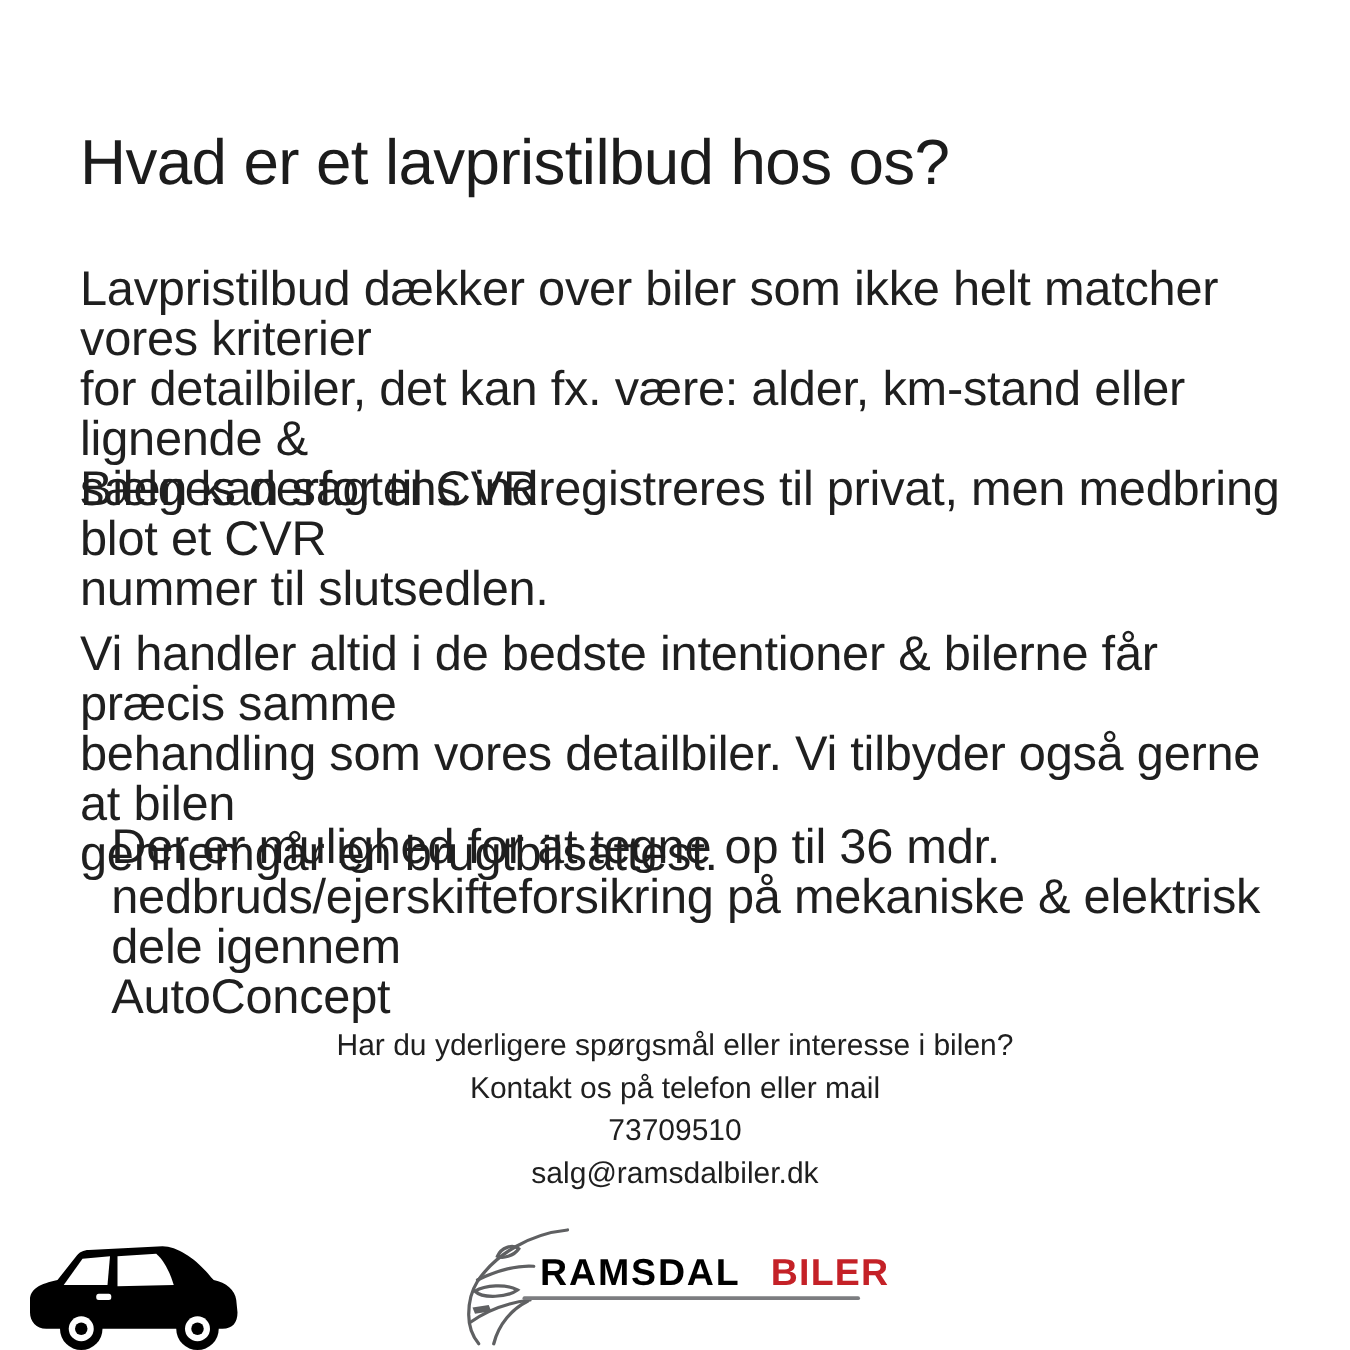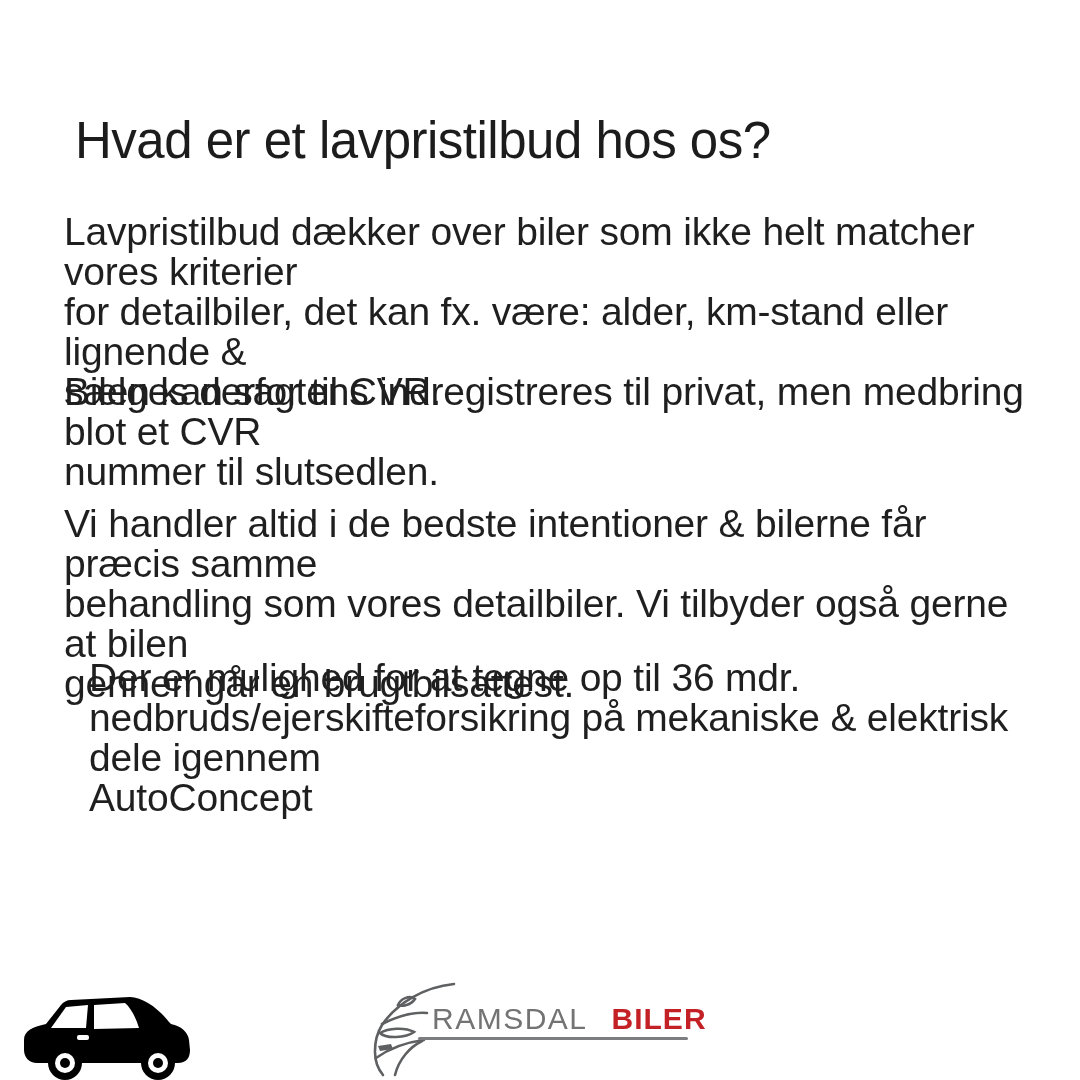--- a/index.html
+++ b/index.html
@@ -8,21 +8,21 @@
     width:1080px;height:1080px;
     margin:0 auto;
     background:#ffffff;
     overflow:hidden;
     font-family:"Liberation Sans", sans-serif;
     color:#1f1f1f;
   }
   .title{
     position:absolute;left:64px;top:99px;
     font-size:51px;line-height:62px;font-weight:400;
-    letter-spacing:-0.5px;margin:11px;color:#1c1c1c;
+    letter-spacing:-0.5px;margin:0;color:#1c1c1c;
   }
   .para{
     position:absolute;left:64px;width:980px;
     font-size:39px;line-height:40px;
     letter-spacing:-0.2px;
     white-space:pre-line;
     color:#1f1f1f;
   }
   .p1{top:212px;}
   .p2{top:372px;}
@@ -32,21 +32,21 @@
     position:absolute;left:0;top:820px;width:1080px;
     text-align:center;font-size:24px;line-height:34px;color:#1f1f1f;
   }
   .car-icon{position:absolute;left:20px;top:984px;}
   .logo{position:absolute;left:368px;top:978px;width:330px;height:100px;}
   .logo-sketch{position:absolute;left:0;top:2px;}
   .logo-text{
     position:absolute;left:64px;top:26px;
     font-size:30px;line-height:30px;white-space:nowrap;
   }
-  .logo-text .primary{color:#737373;letter-spacing:1.5px;font-weight:400;}
+  .logo-text .primary{color:#000000;letter-spacing:1.5px;font-weight:700;}
   .logo-text .secondary{color:#c42127;font-weight:700;letter-spacing:1px;margin-left:24px;}
   .logo-underline{
     position:absolute;left:50px;top:59px;width:270px;height:3px;
     background:#7c7d80;border-radius:2px;
   }
 </style>
 </head>
 <body>
 
 <div class="page">
@@ -58,20 +58,26 @@
 sælges derfor til CVR.</div>
   <div class="para p2">Bilen kan sagtens indregistreres til privat, men medbring blot et CVR
 nummer til slutsedlen.</div>
   <div class="para p3">Vi handler altid i de bedste intentioner &amp; bilerne får præcis samme
 behandling som vores detailbiler. Vi tilbyder også gerne at bilen
 gennemgår en brugtbilsattest.</div>
   <div class="para p4">Der er mulighed for at tegne op til 36 mdr.
 nedbruds/ejerskifteforsikring på mekaniske &amp; elektrisk dele igennem
 AutoConcept</div>
 
+  <div class="contact">
+    <div>Har du yderligere spørgsmål eller interesse i bilen?</div>
+    <div>Kontakt os på telefon eller mail</div>
+    <div>73709510</div>
+    <div>salg@ramsdalbiler.dk</div>
+  </div>
 
   <svg class="car-icon" width="178" height="100" viewBox="0 0 178 100" aria-hidden="true">
     <path fill="#000000" d="M26,40
       L41,21 C43,18 47,16 51,16
       L110,13 C123,13 139,25 149,38
       L151,40 C161,42 168,48 169,56
       L170,66 C170,74 166,79 158,79
       L17,79 C9,79 4,73 4,66
       L4,56 C4,47 12,43 26,40 Z"></path>
     <path fill="#ffffff" d="M46,23 L68,21 L66,44 L31,44 Z"></path>

